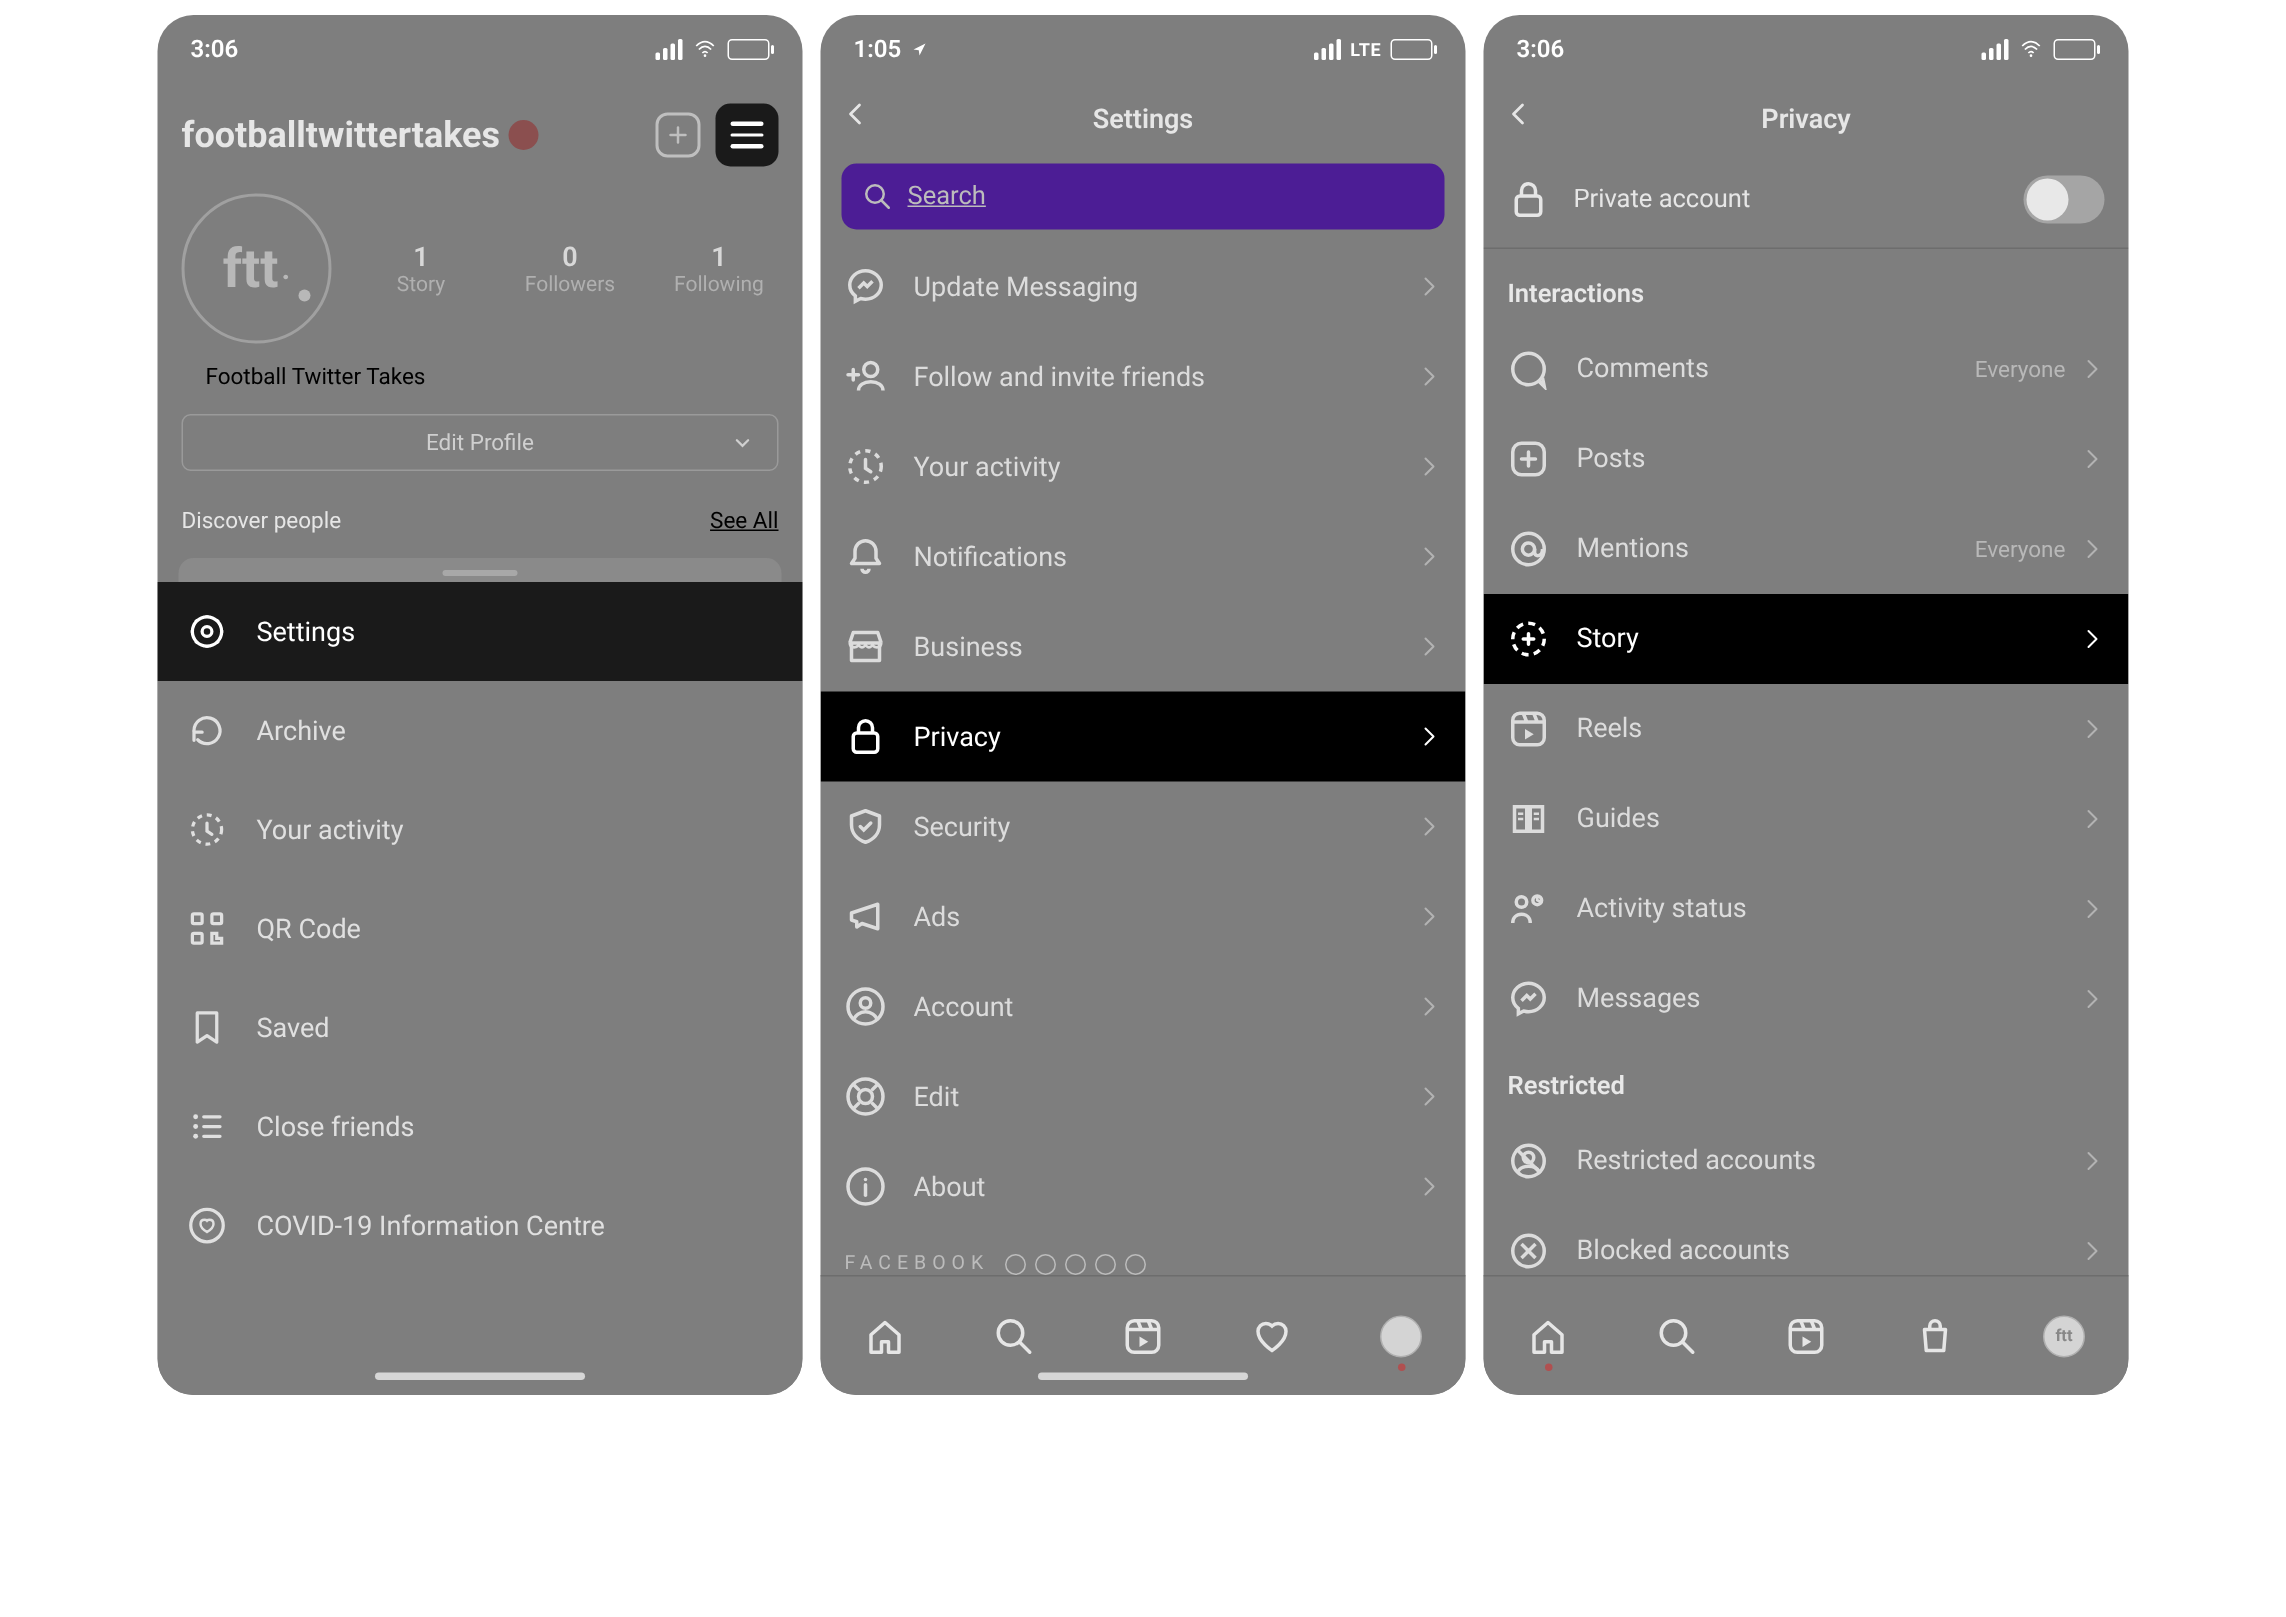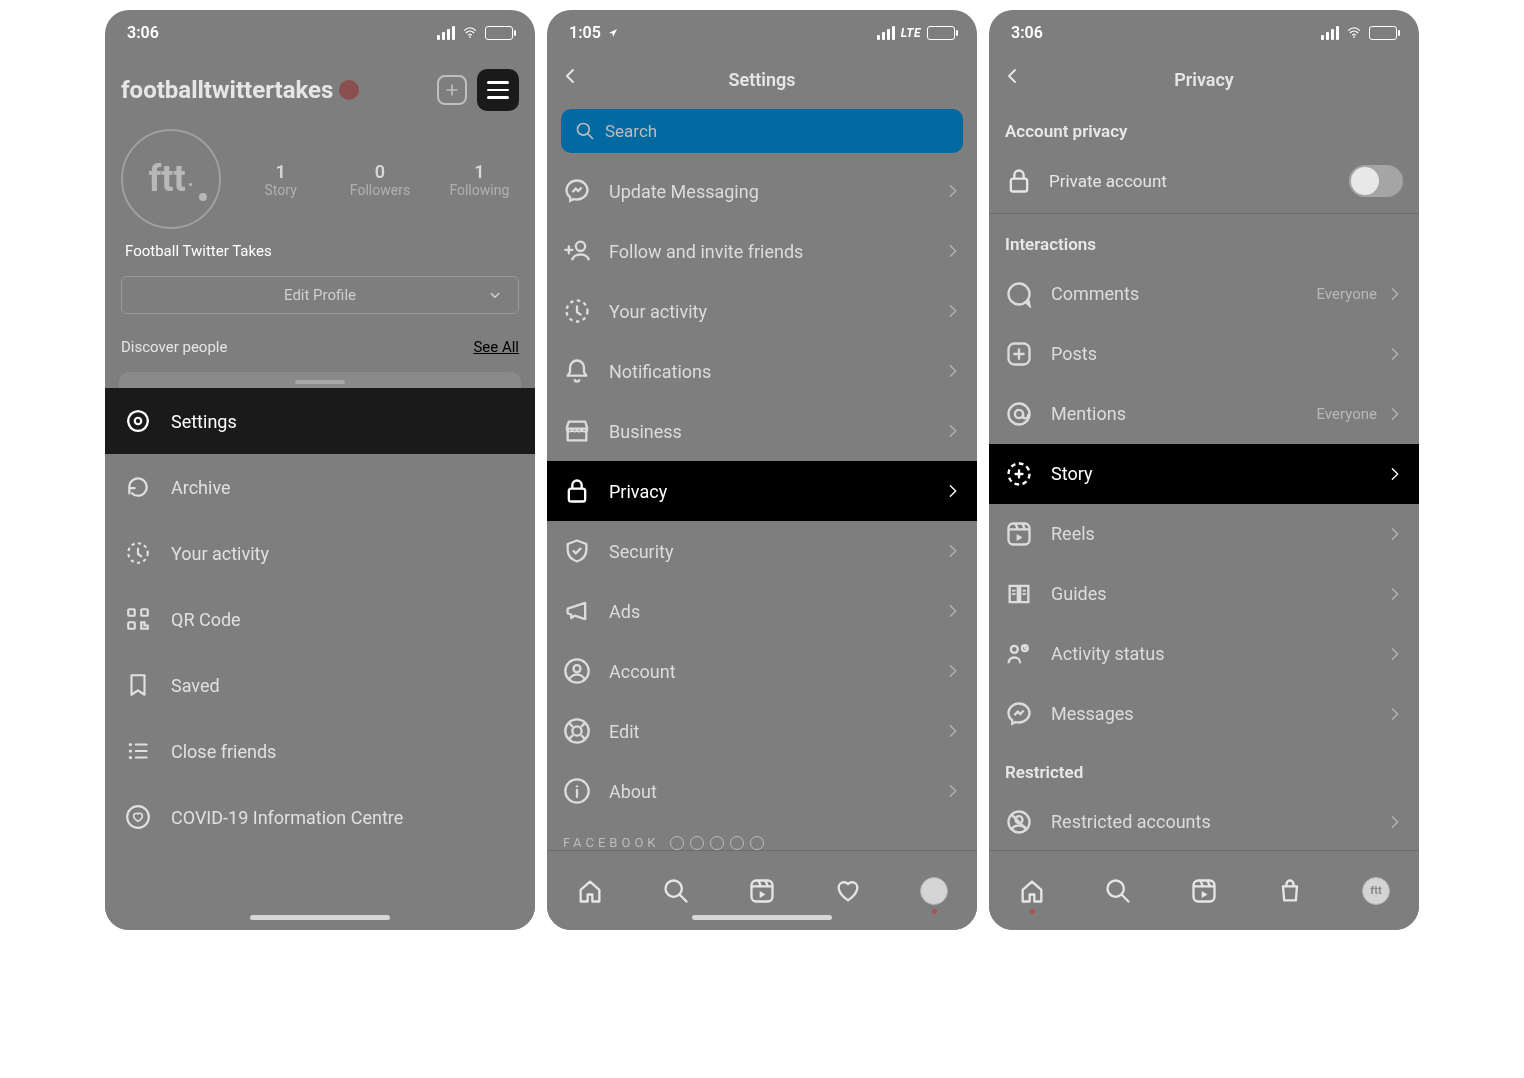--- a/index.html
+++ b/index.html
@@ -27,21 +27,21 @@
     display: flex;
     justify-content: space-between;
     align-items: center;
     padding: 0 22px;
     font-weight: 600;
     font-size: 16px;
     color: #fff;
     gap: 25px;
   }
   .status-left { display: flex; align-items: center; gap: 6px; }
-  .status-right { display: flex; align-items: center; gap: 6px; font-style: italic; }
+  .status-right { display: flex; align-items: center; gap: 6px; }
   .sig-bars { display: inline-flex; align-items: flex-end; gap: 2px; }
   .sig-bars span { width: 3px; background: #fff; display: inline-block; border-radius: 1px; }
   .sig-bars span:nth-child(1){height:5px;}
   .sig-bars span:nth-child(2){height:8px;}
   .sig-bars span:nth-child(3){height:11px;}
   .sig-bars span:nth-child(4){height:14px;}
   .wifi-icon { width:18px; height:14px; }
   .battery { width:28px; height:14px; border:1.5px solid #fff; border-radius:3px; position:relative; }
   .battery::after { content:""; position:absolute; right:-4px; top:3px; width:2.5px; height:6px; background:#fff; border-radius:1px;}
   .battery-fill { background:#fff; height:100%; width:75%; border-radius:1.5px; }
@@ -56,41 +56,41 @@
   .p1-actions { display:flex; align-items:center; gap:10px; }
   .plus-box { width:30px; height:30px; border:2px solid #bfbfbf; border-radius:8px; display:flex; align-items:center; justify-content:center; color:#bfbfbf; font-size:18px; }
   .burger-btn { width:42px; height:42px; background:#1a1a1a; border-radius:10px; display:flex; flex-direction:column; align-items:center; justify-content:center; gap:5px; }
   .burger-btn div { width:22px; height:2.5px; background:#fff; border-radius:2px; }
   .p1-stats-row { display:flex; align-items:center; margin-top:18px; gap:20px; }
   .avatar-circle { width:100px; height:100px; border-radius:50%; border:2px solid #a0a0a0; display:flex; align-items:center; justify-content:center; font-size:36px; font-weight:700; color:#b8b8b8; position:relative; }
   .avatar-circle .dot { position:absolute; right:12px; bottom:26px; width:8px; height:8px; background:#b8b8b8; border-radius:50%; }
   .stat { text-align:center; flex:1; }
   .stat .num { font-size:18px; font-weight:600; color:#d8d8d8; }
   .stat .lbl { font-size:14px; color:#b0b0b0; }
-  .bio { padding:12px 16px 0 20px; font-size:15px; line-height:1.4; color:#ffffff; }
+  .bio { padding:12px 16px 0 32px; font-size:15px; line-height:1.4; color:#000000; }
   .bio .name { font-weight:400; }
   .edit-btn { margin:14px 16px 0 16px; border:1px solid #9a9a9a; border-radius:6px; padding:9px; text-align:center; font-size:15px; color:#cfcfcf; position:relative; display:flex; align-items:center; justify-content:center; }
   .edit-btn .chev { position:absolute; right:14px; }
   .discover-row { padding:24px 16px 10px 16px; display:flex; justify-content:space-between; font-size:15px; }
   .discover-row .see { color:#000000;text-decoration:underline; }
   .cards-hint { margin:6px 14px; height:20px; background:#8a8a8a; border-radius:10px 10px 0 0; position:relative; display:flex; justify-content:center; }
   .cards-hint::before { content:""; position:absolute; top:8px; width:50px; height:4px; background:#a8a8a8; border-radius:3px; }
 
   .sheet { position:absolute; bottom:0; left:0; right:0; background:#7e7e7e; }
   .menu-item { display:flex; align-items:center; gap:20px; padding:20px 20px; font-size:18px; color:#e0e0e0; }
   .menu-item.highlight { background:#1a1a1a; color:#fff; }
   .mi-icon { width:26px; height:26px; display:flex; align-items:center; justify-content:center; flex-shrink:0; }
   .mi-icon svg { width:100%; height:100%; }
 
   .home-indicator { position:absolute; bottom:10px; left:50%; transform:translateX(-50%); width:140px; height:5px; background:#d6d6d6; border-radius:3px; }
 
   
   .nav-header { display:flex; align-items:center; justify-content:center; height:48px; position:relative; font-size:18px; font-weight:600; }
   .nav-back { position:absolute; left:14px; top:12px; width:18px; height:18px; }
-  .search-box { margin:6px 14px 8px 14px; background:#0369a1; border-radius:10px; height:44px; display:flex; align-items:center; padding:0 14px; gap:10px; color:#bcbcbc; font-size:17px; }
+  .search-box { margin:6px 14px 8px 14px; background:#4c1d95; border-radius:10px; height:44px; display:flex; align-items:center; padding:0 14px; gap:10px; color:#bcbcbc; font-size:17px;text-decoration:underline; }
   .settings-item { display:flex; align-items:center; padding:16px 16px; font-size:18px; color:#dcdcdc; }
   .settings-item.highlight { background:#000; color:#fff; }
   .si-icon { width:28px; height:28px; margin-right:18px; display:flex; align-items:center; justify-content:center; flex-shrink:0; }
   .si-icon svg { width:100%; height:100%; }
   .si-label { flex:1; }
   .si-chev { color:#b3b3b3; flex-shrink:0; }
   .settings-item.highlight .si-chev { color:#fff; }
   .si-value { color:#b8b8b8; margin-right:10px; font-size:15px; }
 
   .fb-line { padding:14px 16px; display:flex; align-items:center; gap:10px; color:#bcbcbc; font-size:13px; letter-spacing:4px; }
@@ -627,21 +627,20 @@
   </div>
 
   <div class="nav-header">
     <svg class="nav-back" viewBox="0 0 24 24">
         <use href="#i-chevron-left"></use>
       </svg>
     <span>Privacy</span>
   </div>
 
   <div class="scroll-privacy">
-    <div class="section-head">Account privacy</div>
     <div class="toggle-row">
       <span class="si-icon">
           <svg viewBox="0 0 24 24">
             <use href="#i-lock"></use>
           </svg>
         </span>
       <span>Private account</span>
       <div class="toggle">
           <div class="knob"></div>
         </div>

